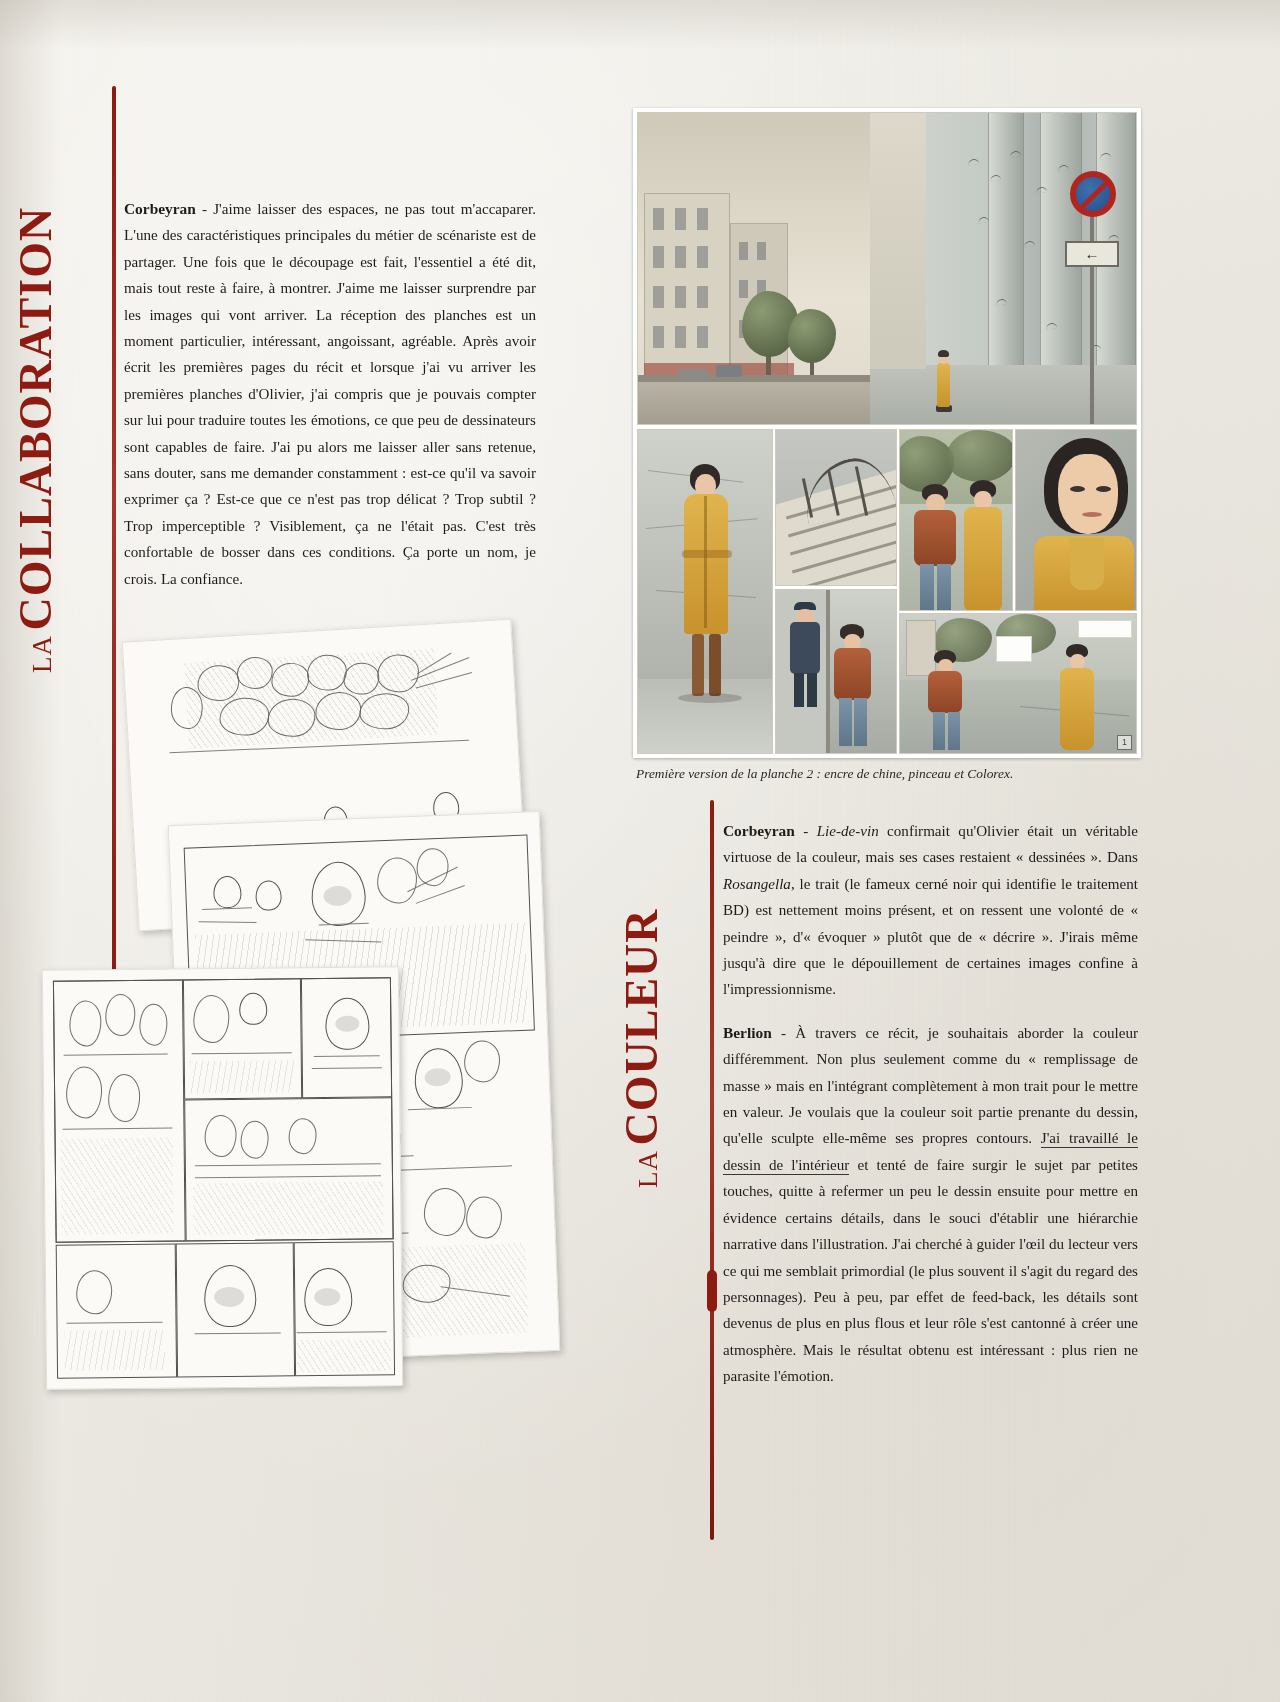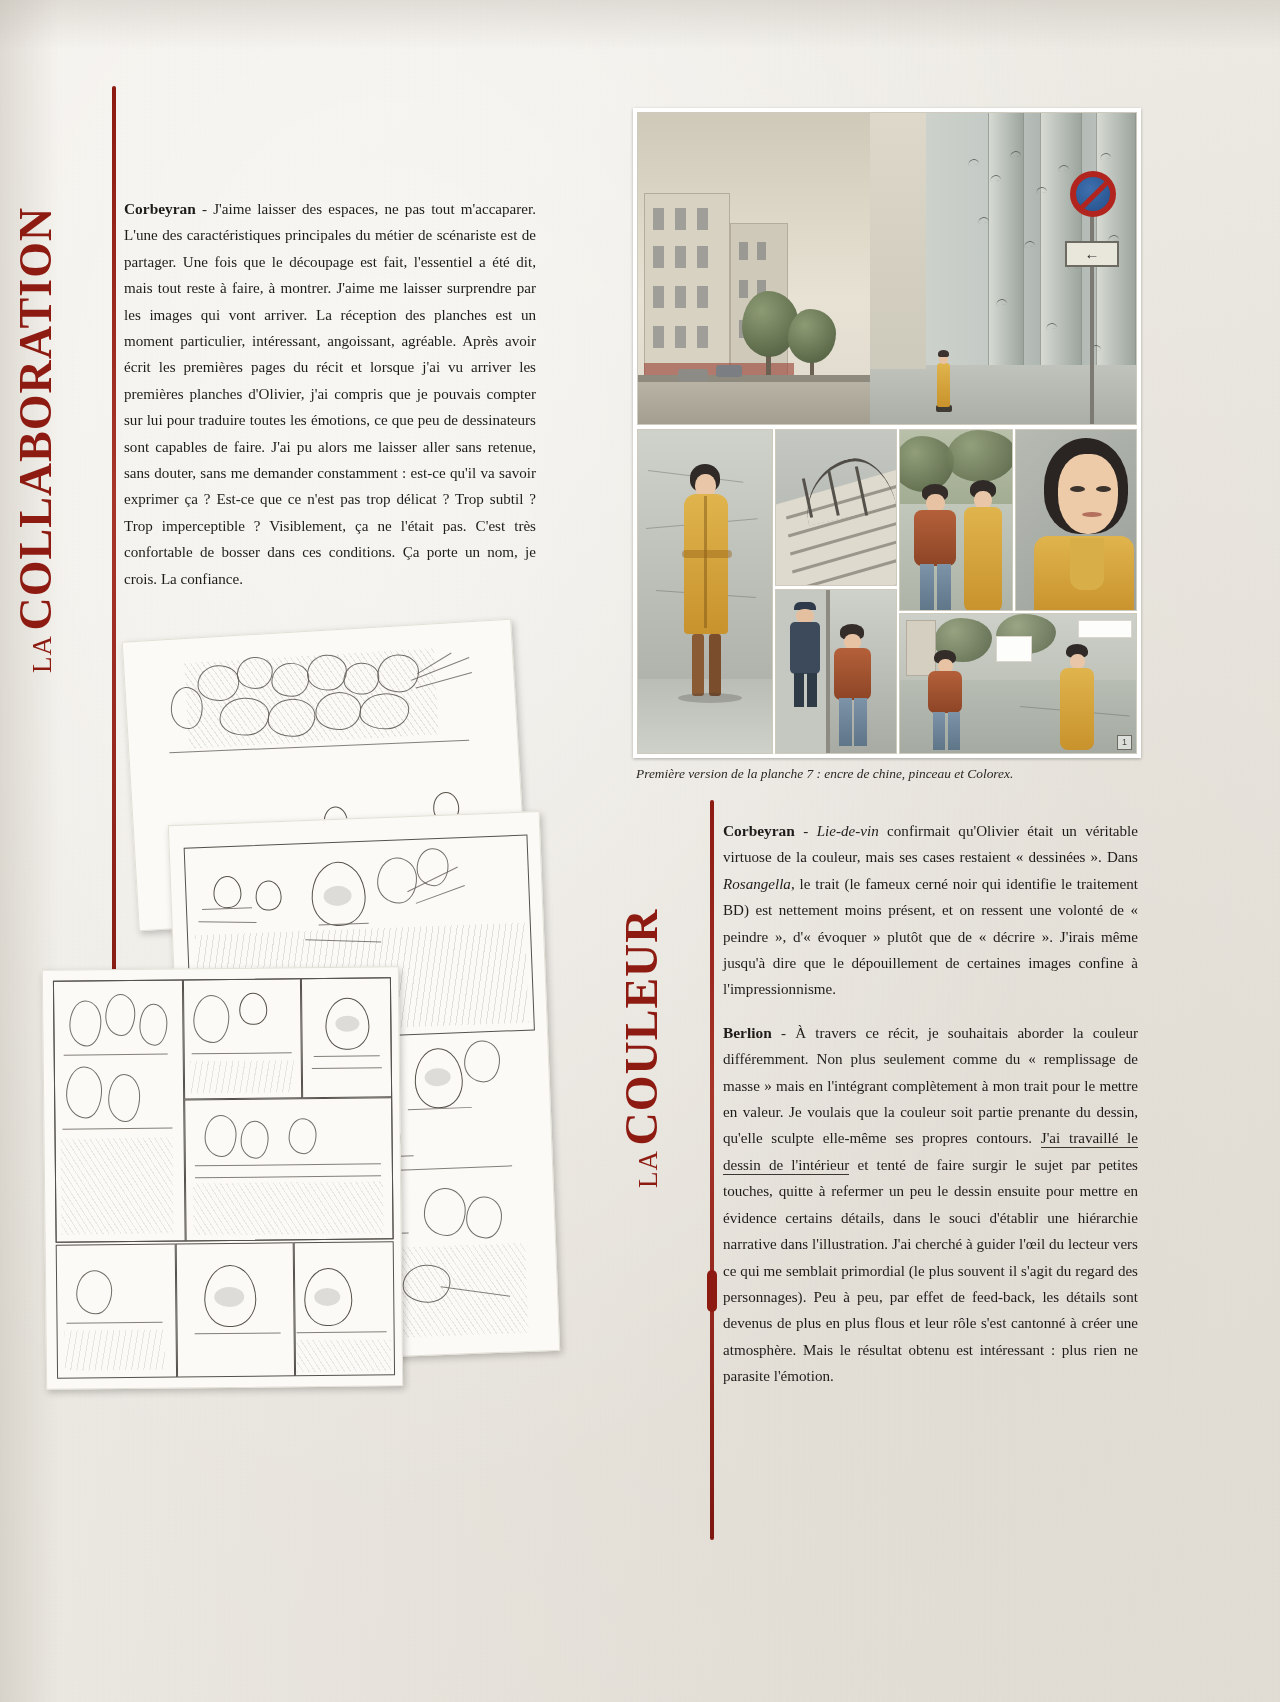--- a/index.html
+++ b/index.html
@@ -492,21 +492,21 @@
 
     <div style="position:absolute; left:166px; top:30px; width:22px; height:14px; background:#2f2a27; border-radius:50% 50% 35% 35%;"></div>
     <div style="position:absolute; left:170px; top:40px; width:15px; height:15px; background:#e8c6a7; border-radius:46%;"></div>
     <div class="coat-yellow" style="position:absolute; left:160px; top:54px; width:34px; height:82px; border-radius:8px;"></div>
     <div class="blank-box" style="left:96px; top:22px; width:34px; height:24px;"></div>
     <div class="blank-box" style="left:178px; top:6px; width:52px; height:16px;"></div>
     <div class="panel-num">1</div>
   </div>
 </div>
 
-<div class="caption-img">Première version de la planche 7 : encre de chine, pinceau et Colorex.</div>
+<div class="caption-img">Première version de la planche 2 : encre de chine, pinceau et Colorex.</div>
 
 <div class="sheet" id="sheet-1">
   <div class="sk-blob" style="left:72px; top:28px; width:40px; height:34px;"></div>
   <div class="sk-blob" style="left:112px; top:22px; width:34px; height:30px;"></div>
   <div class="sk-blob" style="left:146px; top:30px; width:36px; height:32px;"></div>
   <div class="sk-blob" style="left:182px; top:24px; width:38px; height:34px;"></div>
   <div class="sk-blob" style="left:218px; top:34px; width:34px; height:30px;"></div>
   <div class="sk-blob" style="left:252px; top:28px; width:40px; height:36px;"></div>
   <div class="sk-blob" style="left:92px; top:62px; width:48px; height:36px;"></div>
   <div class="sk-blob" style="left:140px; top:66px; width:46px; height:36px;"></div>

